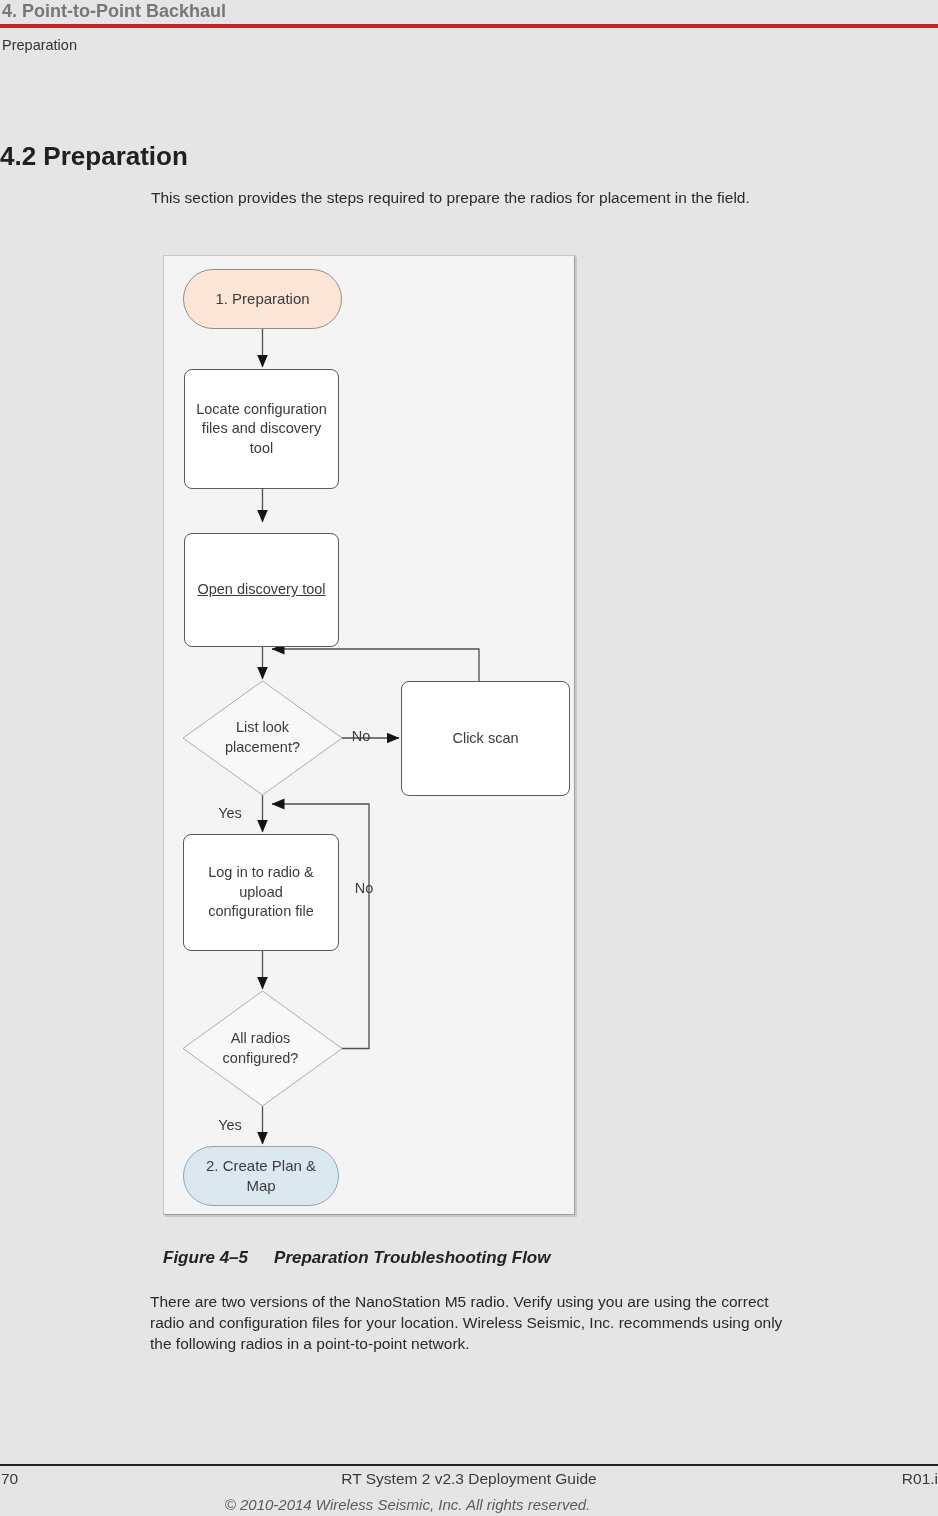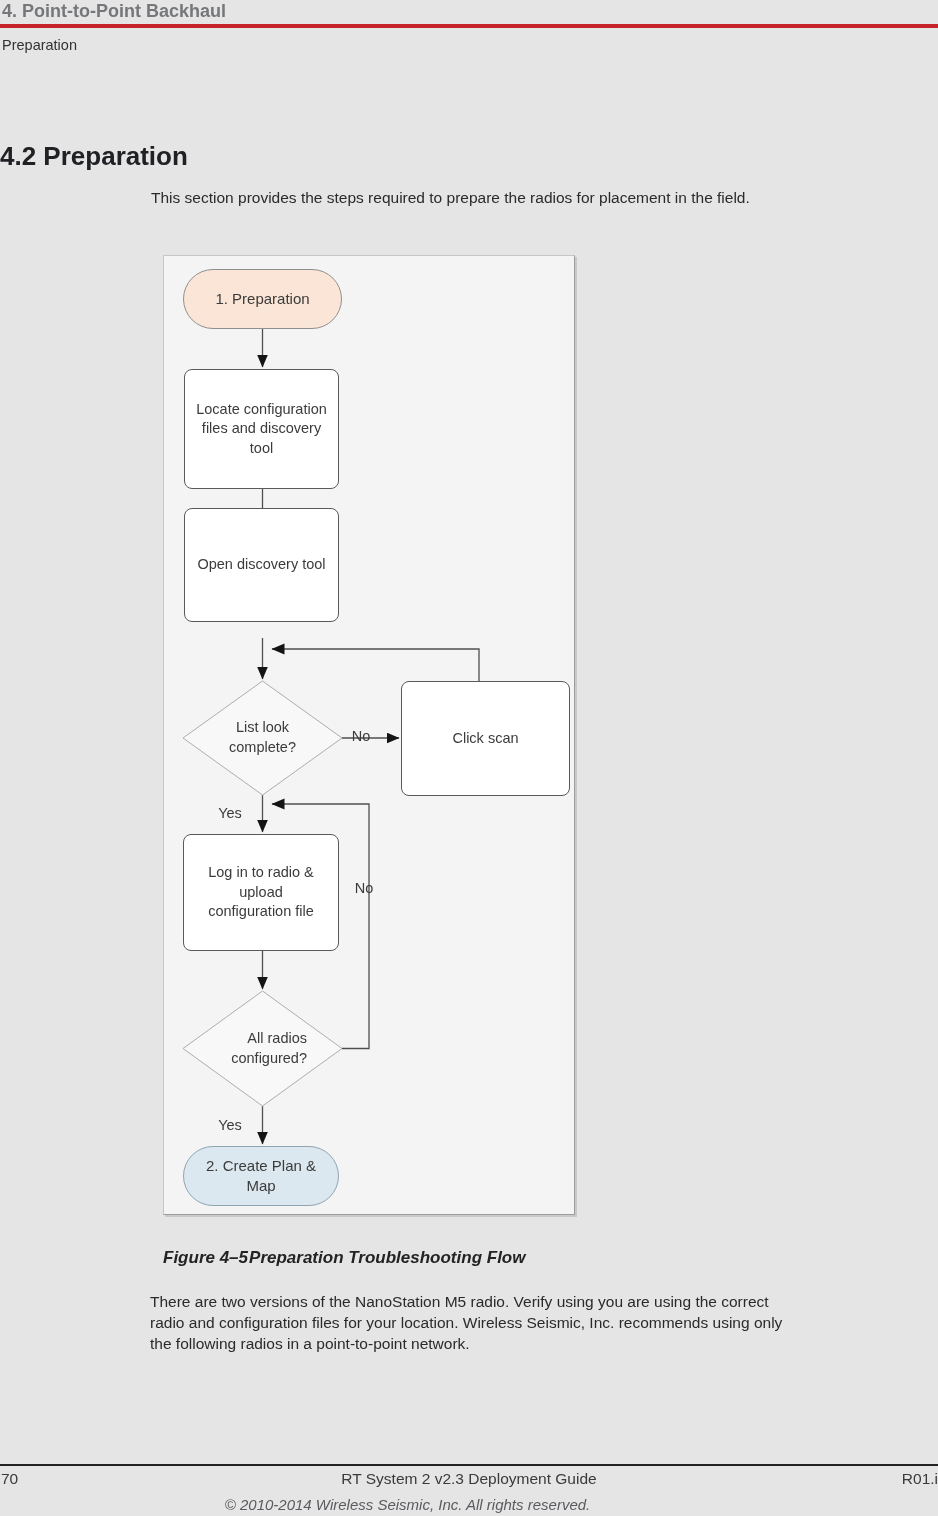--- a/index.html
+++ b/index.html
@@ -22,37 +22,37 @@
   .flow-svg{position:absolute;left:0;top:0;width:410px;height:958px;}
 
   .node{position:absolute;display:flex;align-items:center;justify-content:center;text-align:center;
         font-size:14.5px;line-height:1.35;color:#3b3b3b;box-sizing:border-box;border-radius:8px;}
   .node-oval{border-radius:30px;border:1px solid #909090;}
   .oval-start{left:19px;top:13px;width:159px;height:60px;font-size:15px;}
   .oval-end{left:19px;top:890px;width:156px;height:60px;font-size:15px;}
   .oval-end .inner,.oval-start .inner{width:132px;}
   .node-rect{background:#ffffff;border:1px solid #5a5a5a;}
   .rect-locate{left:20px;top:113px;width:155px;height:120px;padding:0 6px;}
-  .rect-open{left:20px;top:252px;width:155px;height:114px;}
+  .rect-open{left:20px;top:277px;width:155px;height:114px;text-decoration:underline;}
   .rect-scan{left:237px;top:425px;width:169px;height:115px;}
   .rect-login{left:19px;top:578px;width:156px;height:117px;padding:0 14px;}
   .diamond-label{position:absolute;display:flex;align-items:center;justify-content:center;
                  text-align:center;font-size:14.5px;line-height:1.35;color:#3b3b3b;}
   .dlabel-1{left:43px;top:443px;width:111px;height:78px;}
-  .dlabel-2{left:32px;top:754px;width:111px;height:78px;text-align:right;}
+  .dlabel-2{left:41px;top:754px;width:111px;height:78px;}
   .edge-label{position:absolute;font-size:14.5px;color:#3b3b3b;text-align:center;}
   .lbl-no1{left:180px;top:472px;width:34px;}
   .lbl-yes1{left:46px;top:549px;width:40px;}
   .lbl-no2{left:184px;top:624px;width:32px;}
   .lbl-yes2{left:46px;top:861px;width:40px;}
 
   
   .figure-caption{position:absolute;left:163px;top:1248px;font-size:17px;font-weight:bold;
                   font-style:italic;color:#232323;}
-  .figure-caption .cap-title{margin-left:1px;}
+  .figure-caption .cap-title{margin-left:26px;}
   .body-paragraph{position:absolute;left:150px;top:1293px;width:785px;font-size:15.5px;
                   color:#2a2a2a;}
   .body-paragraph div{height:21px;}
 
   
   .footer-rule{position:absolute;left:0;top:1464px;width:938px;height:2px;background:#222222;}
   .footer-row{position:absolute;left:0;top:1470px;width:938px;height:18px;font-size:15.5px;color:#3a3a3a;}
   .footer-page{position:absolute;left:1px;top:0;}
   .footer-title{position:absolute;left:0;width:938px;text-align:center;top:0;}
   .footer-rev{position:absolute;right:0;top:0;}
@@ -102,21 +102,21 @@
 
     <div class="node node-rect rect-locate">
       <span>Locate configuration files and discovery tool</span>
     </div>
 
     <div class="node node-rect rect-open">
       <span>Open discovery tool</span>
     </div>
 
     <div class="diamond-label dlabel-1">
-      <span>List look complete?</span>
+      <span>List look placement?</span>
     </div>
 
     <div class="node node-rect rect-scan">
       <span>Click scan</span>
     </div>
 
     <div class="node node-rect rect-login">
       <span>Log in to radio &amp; upload configuration file</span>
     </div>
 

